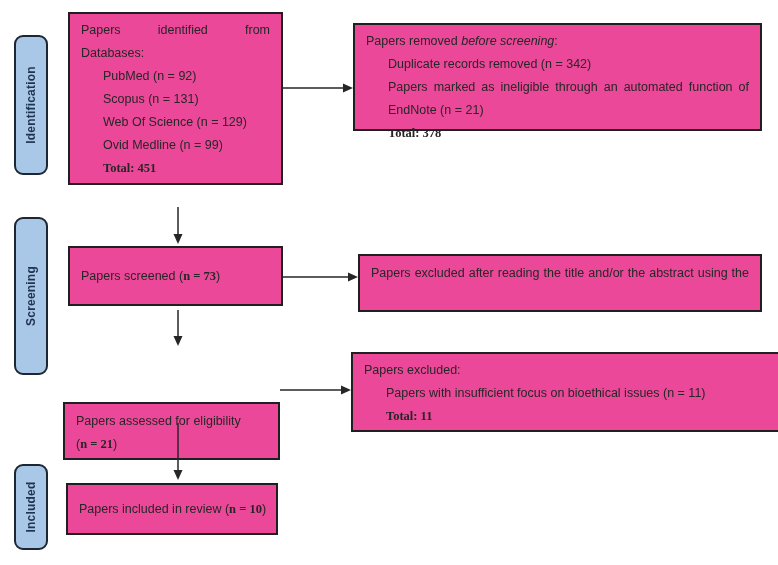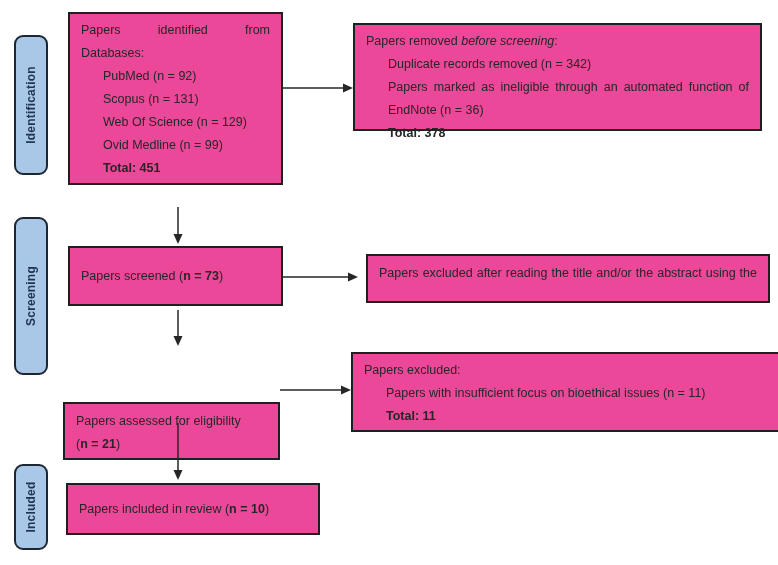--- a/index.html
+++ b/index.html
@@ -25,21 +25,21 @@
   
   .box {
     position:absolute; background:#ec4899;
     border:2px solid var(--box-border,#1f1f1f);
     font-size:12.5px; line-height:23px; color:var(--box-text,#262626);
   }
   .pad   { padding:5px 11px 0 11px; }
   .pad6  { padding:6px 11px 0 11px; }
   .vcenter { display:flex; align-items:center; padding:16px 11px; }
   .indent  { margin-left:22px; }
-  .bold    { font-weight:bold; }
+  .bold    { font-weight:bold;font-family:Liberation Serif, serif; }
   .ital    { font-style:italic; }
   .nowrap  { white-space:nowrap; }
   .justlast { text-align:justify; text-align-last:justify; }
   
   .arrows { position:absolute; left:0; top:0; width:778px; height:565px; }
   .arrows line    { stroke:var(--arrow,#262626); stroke-width:1.5; }
   .arrows polygon { fill:var(--arrow,#262626); }
 </style>
 </head>
 <body>
@@ -63,44 +63,44 @@
     <div class="indent nowrap">Scopus (n = 131)</div>
     <div class="indent nowrap">Web Of Science (n = 129)</div>
     <div class="indent nowrap">Ovid Medline (n = 99)</div>
     <div class="indent bold nowrap">Total: 451</div>
   </div>
 
   <div class="box pad" style="left:353px; top:15px; width:409px; height:108px;margin-top:8px;">
     <div class="nowrap"><span>Papers removed </span><span class="ital">before screening</span><span>:</span></div>
     <div class="indent nowrap">Duplicate records removed (n = 342)</div>
     <div class="indent justlast">Papers marked as ineligible through an automated function of</div>
-    <div class="indent nowrap">EndNote (n = 36)</div>
+    <div class="indent nowrap">EndNote (n = 21)</div>
     <div class="indent bold nowrap">Total: 378</div>
   </div>
 
   <div class="box vcenter" style="left:68px; top:246px; width:215px; height:60px;">
     <div class="nowrap"><span>Papers screened (</span><span class="bold">n = 73</span><span>)</span></div>
   </div>
 
-  <div class="box pad6" style="left:366px; top:254px; width:404px; height:49px;">
+  <div class="box pad6" style="left:358px; top:254px; width:404px; height:58px;">
     <div class="justlast">Papers excluded after reading the title and/or the abstract using the</div>
   </div>
 
   <div class="box pad6" style="left:63px; top:357px; width:217px; height:58px;margin-top:45px;">
     <div class="nowrap">Papers assessed for eligibility</div>
     <div class="nowrap"><span>(</span><span class="bold">n = 21</span><span>)</span></div>
   </div>
 
   <div class="box pad" style="left:351px; top:352px; width:472px; height:80px;">
     <div class="nowrap">Papers excluded:</div>
     <div class="indent nowrap">Papers with insufficient focus on bioethical issues (n = 11)</div>
     <div class="indent bold nowrap">Total: 11</div>
   </div>
 
-  <div class="box vcenter" style="left:66px; top:483px; width:254px; height:52px;">
+  <div class="box vcenter" style="left:66px; top:483px; width:212px; height:52px;">
     <div class="nowrap"><span>Papers included in review (</span><span class="bold">n = 10</span><span>)</span></div>
   </div>
 
   <svg class="arrows" viewBox="0 0 778 565" xmlns="http://www.w3.org/2000/svg">
     <g>
       <line x1="283" y1="88" x2="344" y2="88"></line>
       <polygon points="353,88 343,83.5 343,92.5"></polygon>
     </g>
     <g>
       <line x1="178" y1="207" x2="178" y2="235"></line>

